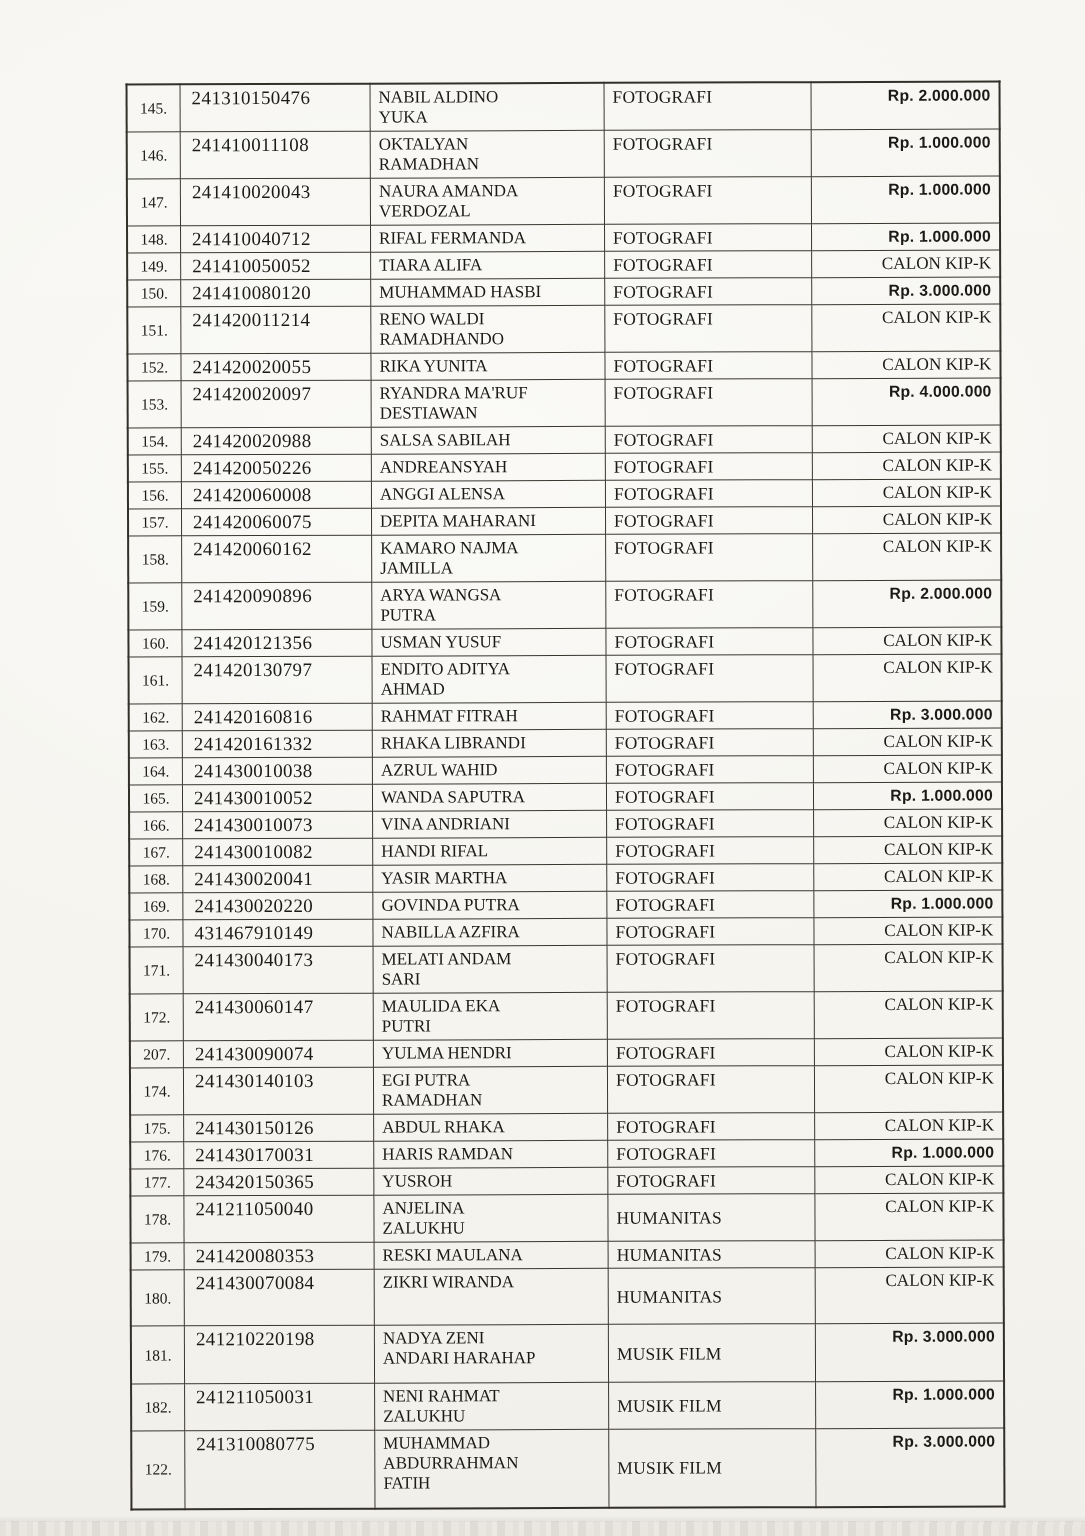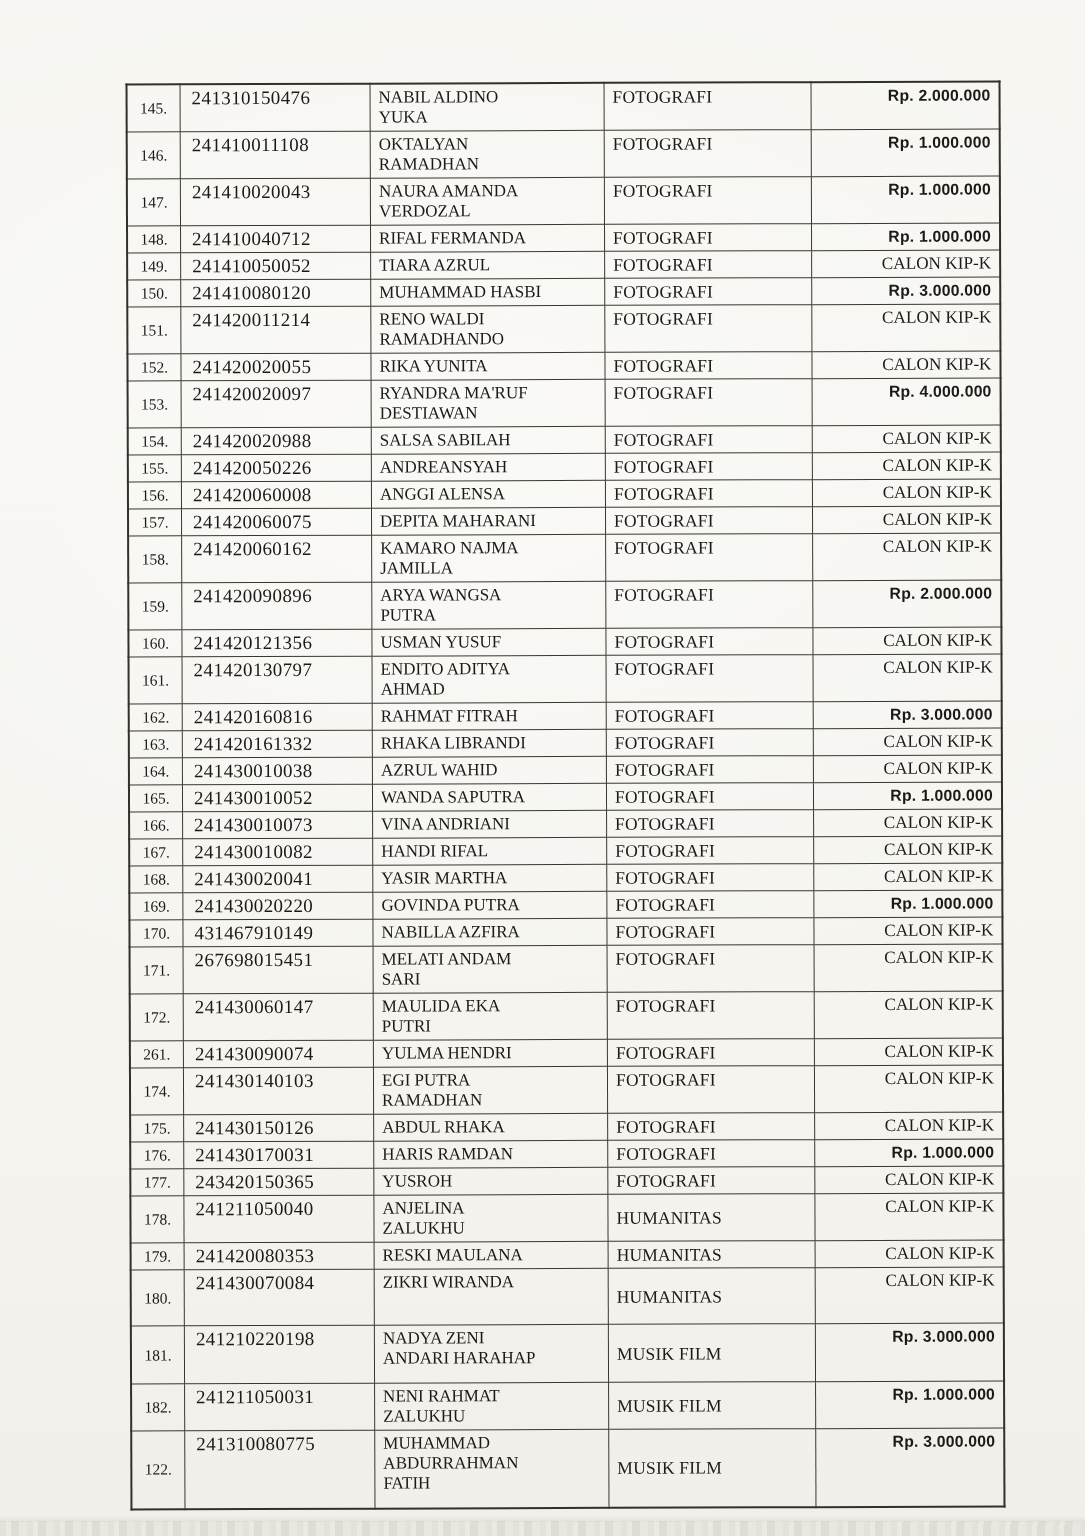--- a/index.html
+++ b/index.html
@@ -86,21 +86,21 @@
         <tr>
     <td class="c-no">148.</td>
     <td class="c-id">241410040712</td>
     <td class="c-name">RIFAL FERMANDA</td>
     <td class="c-cat">FOTOGRAFI</td>
     <td class="c-amt rp">Rp. 1.000.000</td>
   </tr>
         <tr>
     <td class="c-no">149.</td>
     <td class="c-id">241410050052</td>
-    <td class="c-name">TIARA AZRUL</td>
+    <td class="c-name">TIARA ALIFA</td>
     <td class="c-cat">FOTOGRAFI</td>
     <td class="c-amt">CALON KIP-K</td>
   </tr>
         <tr>
     <td class="c-no">150.</td>
     <td class="c-id">241410080120</td>
     <td class="c-name">MUHAMMAD HASBI</td>
     <td class="c-cat">FOTOGRAFI</td>
     <td class="c-amt rp">Rp. 3.000.000</td>
   </tr>
@@ -244,36 +244,36 @@
   </tr>
         <tr>
     <td class="c-no">170.</td>
     <td class="c-id">431467910149</td>
     <td class="c-name">NABILLA AZFIRA</td>
     <td class="c-cat">FOTOGRAFI</td>
     <td class="c-amt">CALON KIP-K</td>
   </tr>
         <tr>
     <td class="c-no">171.</td>
-    <td class="c-id">267698015451</td>
+    <td class="c-id">241430040173</td>
     <td class="c-name">MELATI ANDAM
 SARI</td>
     <td class="c-cat">FOTOGRAFI</td>
     <td class="c-amt">CALON KIP-K</td>
   </tr>
         <tr>
     <td class="c-no">172.</td>
     <td class="c-id">241430060147</td>
     <td class="c-name">MAULIDA EKA
 PUTRI</td>
     <td class="c-cat">FOTOGRAFI</td>
     <td class="c-amt">CALON KIP-K</td>
   </tr>
         <tr>
-    <td class="c-no">261.</td>
+    <td class="c-no">207.</td>
     <td class="c-id">241430090074</td>
     <td class="c-name">YULMA HENDRI</td>
     <td class="c-cat">FOTOGRAFI</td>
     <td class="c-amt">CALON KIP-K</td>
   </tr>
         <tr>
     <td class="c-no">174.</td>
     <td class="c-id">241430140103</td>
     <td class="c-name">EGI PUTRA
 RAMADHAN</td>

